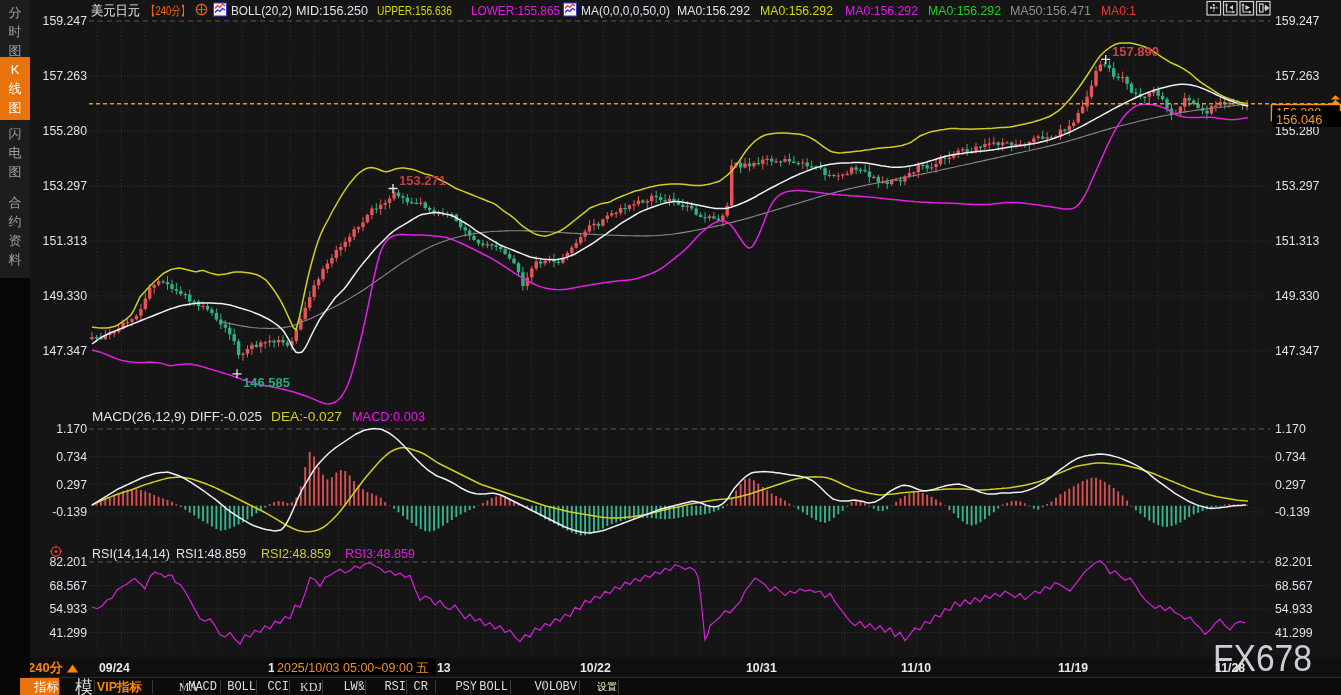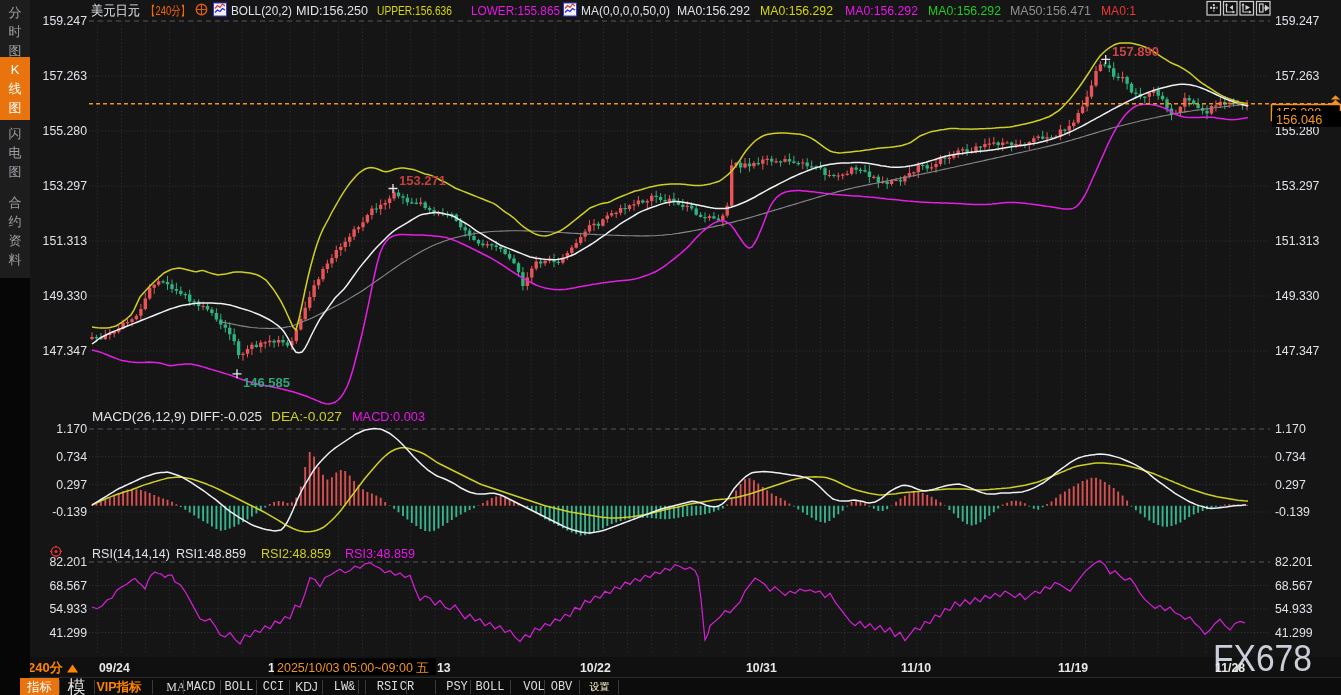--- a/index.html
+++ b/index.html
@@ -2,21 +2,21 @@
 <html><head><meta charset="utf-8">
 <style>
 *{margin:0;padding:0;box-sizing:border-box}
 html,body{width:1341px;height:695px;background:#151516;overflow:hidden;font-family:"Liberation Sans",sans-serif}
 #stage{position:relative;width:1341px;height:695px;background:#151516}
 #sidebar{position:absolute;left:0;top:0;width:30px;height:695px;background:#060606}
 #sidebar .top{position:absolute;left:0;top:0;width:30px;height:278px;background:#1d1d1d}
 .sbi{position:absolute;left:0;width:30px;text-align:center;color:#9aa0a6;font-size:13px;line-height:19px;letter-spacing:0}
 .sbi.sel{background:#e9730c;color:#fff}
 #botrow{position:absolute;left:30px;right:0;top:677px;height:18px;background:#0c0c0c;border-top:1px solid #2a2a2a}
-.tab{position:absolute;top:0;height:18px;line-height:18px;color:#dcdcdc;font-size:12px;text-align:center}
+.tab{position:absolute;top:0;height:18px;line-height:18px;color:#dcdcdc;font-size:12px;text-align:right}
 .sep{position:absolute;top:2px;height:14px;width:1px;background:#3a3a3a}
 </style></head>
 <body>
 <div id="stage">
 <svg width="1341" height="695" viewBox="0 0 1341 695" style="position:absolute;left:0;top:0">
       <g stroke="#32323a" stroke-width="1" stroke-dasharray="1 2.6">
         <line x1="97.4" y1="21" x2="97.4" y2="652"></line>
         <line x1="121.5" y1="21" x2="121.5" y2="652"></line>
         <line x1="145.6" y1="21" x2="145.6" y2="652"></line>
         <line x1="169.7" y1="21" x2="169.7" y2="652"></line>
@@ -236,24 +236,24 @@
 <div class="sbi" style="top:193px">合<br>约<br>资<br>料</div>
 </div>
 <div id="botrow">
 <div class="tab" style="left:-10px;width:39px;background:#e9730c;color:#fff;font-size:12.5px">指标</div>
 <div class="tab" style="left:30px;width:33px;font-size:18px">模板</div>
 <div class="tab" style="left:66px;width:46px;color:#ff8400;font-size:12.5px;font-weight:bold">VIP指标</div>
 <div class="tab" style="left:124px;width:44px;font-family:Liberation Serif, serif">MA</div>
 <div class="tab" style="left:155px;width:32px;font-family:'Liberation Mono',monospace">MACD</div>
 <div class="tab" style="left:192px;width:34px;font-family:'Liberation Mono',monospace">BOLL</div>
 <div class="tab" style="left:228px;width:31px;font-family:'Liberation Mono',monospace">CCI</div>
-<div class="tab" style="left:261px;width:31px;font-family:Liberation Sans, sans-serif">KDJ</div>
+<div class="tab" style="left:261px;width:31px;font-family:Liberation Serif, serif">KDJ</div>
 <div class="tab" style="left:294px;width:41px;font-family:'Liberation Mono',monospace">LW&amp;</div>
 <div class="tab" style="left:339px;width:37px;font-family:'Liberation Mono',monospace">RSI</div>
-<div class="tab" style="left:364px;width:26px;font-family:'Liberation Mono',monospace">CR</div>
+<div class="tab" style="left:372px;width:26px;font-family:'Liberation Mono',monospace">CR</div>
 <div class="tab" style="left:407px;width:40px;font-family:'Liberation Mono',monospace">PSY</div>
 <div class="tab" style="left:442px;width:36px;font-family:'Liberation Mono',monospace">BOLL</div>
 <div class="tab" style="left:482px;width:44px;font-family:'Liberation Mono',monospace">VOL</div>
 <div class="tab" style="left:516px;width:31px;font-family:Liberation Mono, monospace">OBV</div>
 <div class="tab" style="left:552px;width:35px;color:#fef9c3;font-size:10px">设置</div>
 <div class="sep" style="left:29px"></div>
       <div class="sep" style="left:64px"></div>
 <div class="sep" style="left:122px"></div>
       <div class="sep" style="left:153px"></div>
 <div class="sep" style="left:190px"></div>

